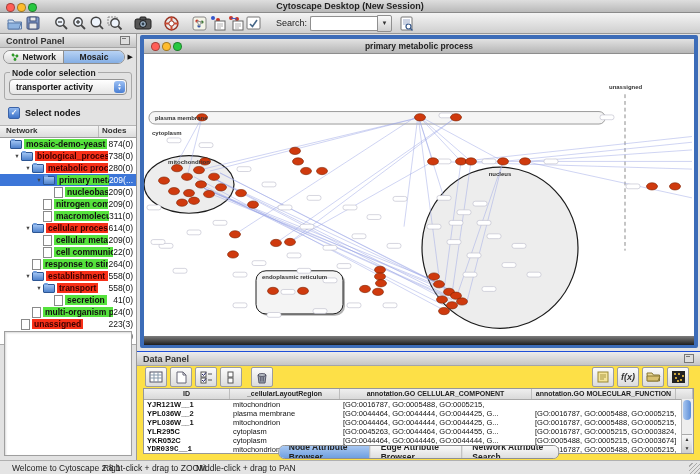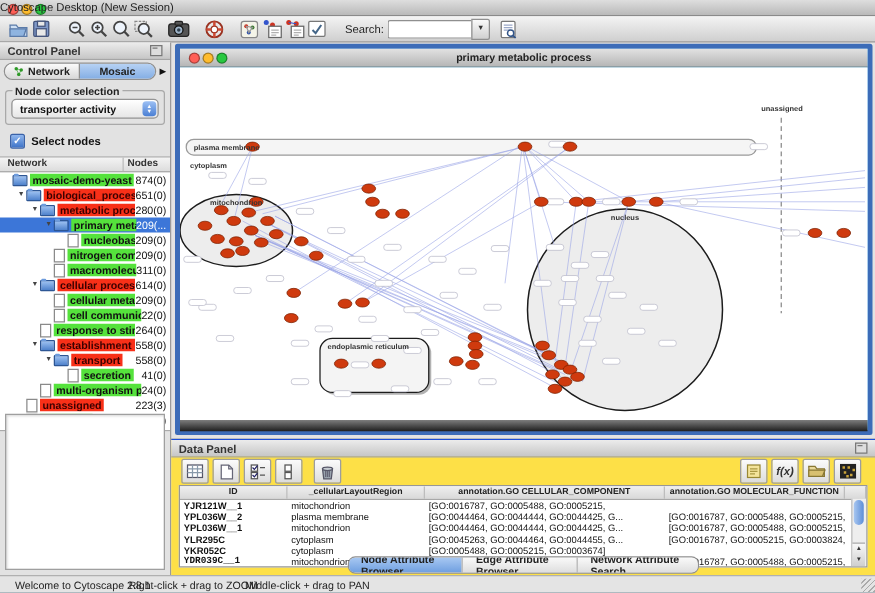--- a/index.html
+++ b/index.html
@@ -1,22 +1,22 @@
 <!DOCTYPE html>
 <html><head>
 <meta charset="utf-8">
 <style>
   html,body{margin:0;padding:0;background:#888;}
   #window{position:relative;width:700px;height:474px;background:#e3e3e3;overflow:hidden;
           font-family:"Liberation Sans",sans-serif;-webkit-font-smoothing:antialiased;}
   
   .titlebar{position:absolute;left:0;top:0;width:700px;height:12px;
             background:linear-gradient(#dedede,#b9b9b9);border-bottom:1px solid #8a8a8a;}
-  .titlebar .title{position:absolute;left:0;right:0;top:1px;text-align:left;
-                   font-size:9px;font-weight:normal;color:#222;}
+  .titlebar .title{position:absolute;left:0;right:0;top:1px;text-align:center;
+                   font-size:9px;font-weight:bold;color:#222;}
   .tl{position:absolute;top:3px;width:7px;height:7px;border-radius:50%;border:0.5px solid rgba(0,0,0,.35);}
   .tl.r{left:6px;background:#ff5f57;} .tl.y{left:17px;background:#febc2e;} .tl.g{left:28px;background:#28c840;}
   
   .toolbar{position:absolute;left:0;top:13px;width:700px;height:21px;
            background:linear-gradient(#f4f4f4,#cfcfcf);border-bottom:1px solid #979797;
            display:flex;align-items:center;padding:0 6px;box-sizing:border-box;}
   .tbico{width:18px;height:17px;display:flex;align-items:center;justify-content:center;flex:0 0 auto;}
   .tbgap{width:10px;flex:0 0 auto;}
   .searchlbl{font-size:9px;color:#222;margin:0 3px 0 4px;}
   .searchbox{width:66px;height:13px;background:#fff;border:1px solid #8f8f8f;border-right:none;
@@ -65,21 +65,21 @@
   .file{width:7px;height:9px;flex:0 0 auto;background:#fff;border:0.5px solid #8a8a8a;margin-right:2px;}
   .tlabel{padding:0 2px;overflow:hidden;color:#111;font-weight:bold;}
   .hl-green{background:#55e23c;}
   .hl-red{background:#f83018;color:#3c0000;}
   .tvalue{margin-left:auto;padding-right:3px;color:#111;flex:0 0 auto;}
   .trow.sel .tvalue{color:#fff;}
   .birdview{position:absolute;left:4px;right:4px;top:297px;bottom:4px;background:#fff;
             border:1px solid #9f9f9f;box-shadow:inset 1px 1px 2px rgba(0,0,0,.15);}
   
   .frame{position:absolute;left:140px;top:35px;width:558px;height:313px;
-         border:4px solid #3c6cb8;border-radius:2px;background:#7dd3fc;box-sizing:border-box;}
+         border:4px solid #3c6cb8;border-radius:2px;background:#22c55e;box-sizing:border-box;}
   .ftitle{height:14px;background:linear-gradient(#e2e2e2,#b6b6b6);border-bottom:1px solid #8d8d8d;
           position:relative;display:flex;align-items:center;justify-content:center;
           font-size:8.5px;font-weight:bold;color:#222;}
   .ftl{position:absolute;top:3px;width:7px;height:7px;border-radius:50%;border:0.5px solid rgba(0,0,0,.35);}
   .ftl.r{left:7px;background:#ff5f57;} .ftl.y{left:18px;background:#febc2e;} .ftl.g{left:29px;background:#28c840;}
   .canvas{position:relative;height:282px;background:#fff;overflow:hidden;}
   .canvas svg{display:block;}
   .framebottom{height:9px;background:linear-gradient(#7d7d7d,#1e1e1e);}
   
   .dpanel{position:absolute;left:137px;top:351px;width:563px;height:109px;background:#fde047;
@@ -279,21 +279,21 @@
         <div class="trow" style="padding-left: 2px;">
           <span class="tw"></span>
           <span class="fold"></span>
           <span class="tlabel hl-green">mosaic-demo-yeast</span>
           <span class="tvalue">874(0)</span>
         </div>
         <div class="trow" style="padding-left: 13px;">
           <span class="tw">▼</span>
           <span class="fold"></span>
           <span class="tlabel hl-red">biological_process</span>
-          <span class="tvalue">651(0)</span>
+          <span class="tvalue">738(0)</span>
         </div>
         <div class="trow" style="padding-left: 24px;">
           <span class="tw">▼</span>
           <span class="fold"></span>
           <span class="tlabel hl-red">metabolic process</span>
           <span class="tvalue">280(0)</span>
         </div>
         <div class="trow sel" style="padding-left: 35px;">
           <span class="tw">▼</span>
           <span class="fold"></span>
@@ -642,20 +642,21 @@
           </div>
           <div class="drow">
             <div class="cid" style="width: 86px;">YLR295C</div>
             <div style="width: 110px;">cytoplasm</div>
             <div style="width: 192px;">[GO:0045263, GO:0044464, GO:0044455, G...</div>
             <div style="width: 144px;">[GO:0016787, GO:0005215, GO:0003824, G...</div>
           </div>
           <div class="drow">
             <div class="cid" style="width: 86px;">YKR052C</div>
             <div style="width: 110px;">cytoplasm</div>
+            <div style="width: 192px;">[GO:0044464, GO:0044446, GO:0044444, G...</div>
             <div style="width: 144px;">[GO:0005488, GO:0005215, GO:0003674]</div>
           </div>
           <div class="drow">
             <div class="cid" style="width: 86px; font-family: Liberation Mono, monospace;">YDR039C__1</div>
             <div style="width: 110px;">mitochondrion</div>
             <div style="width: 192px;">[GO:0044464, GO:0044444, GO:0044425, G...</div>
             <div style="width: 144px;">[GO:0016787, GO:0005488, GO:0005215, G...</div>
           </div>
         </div>
       <div class="vscroll">

